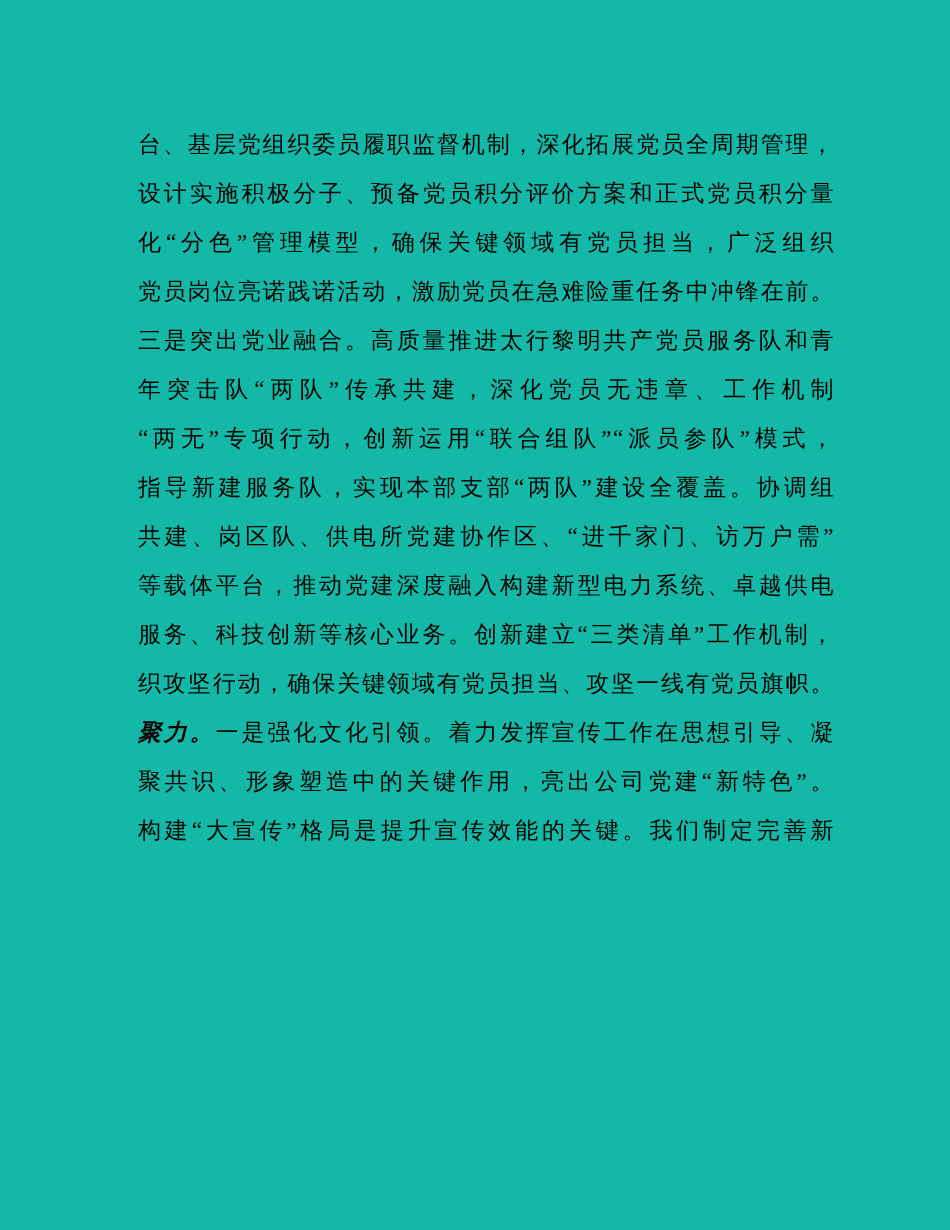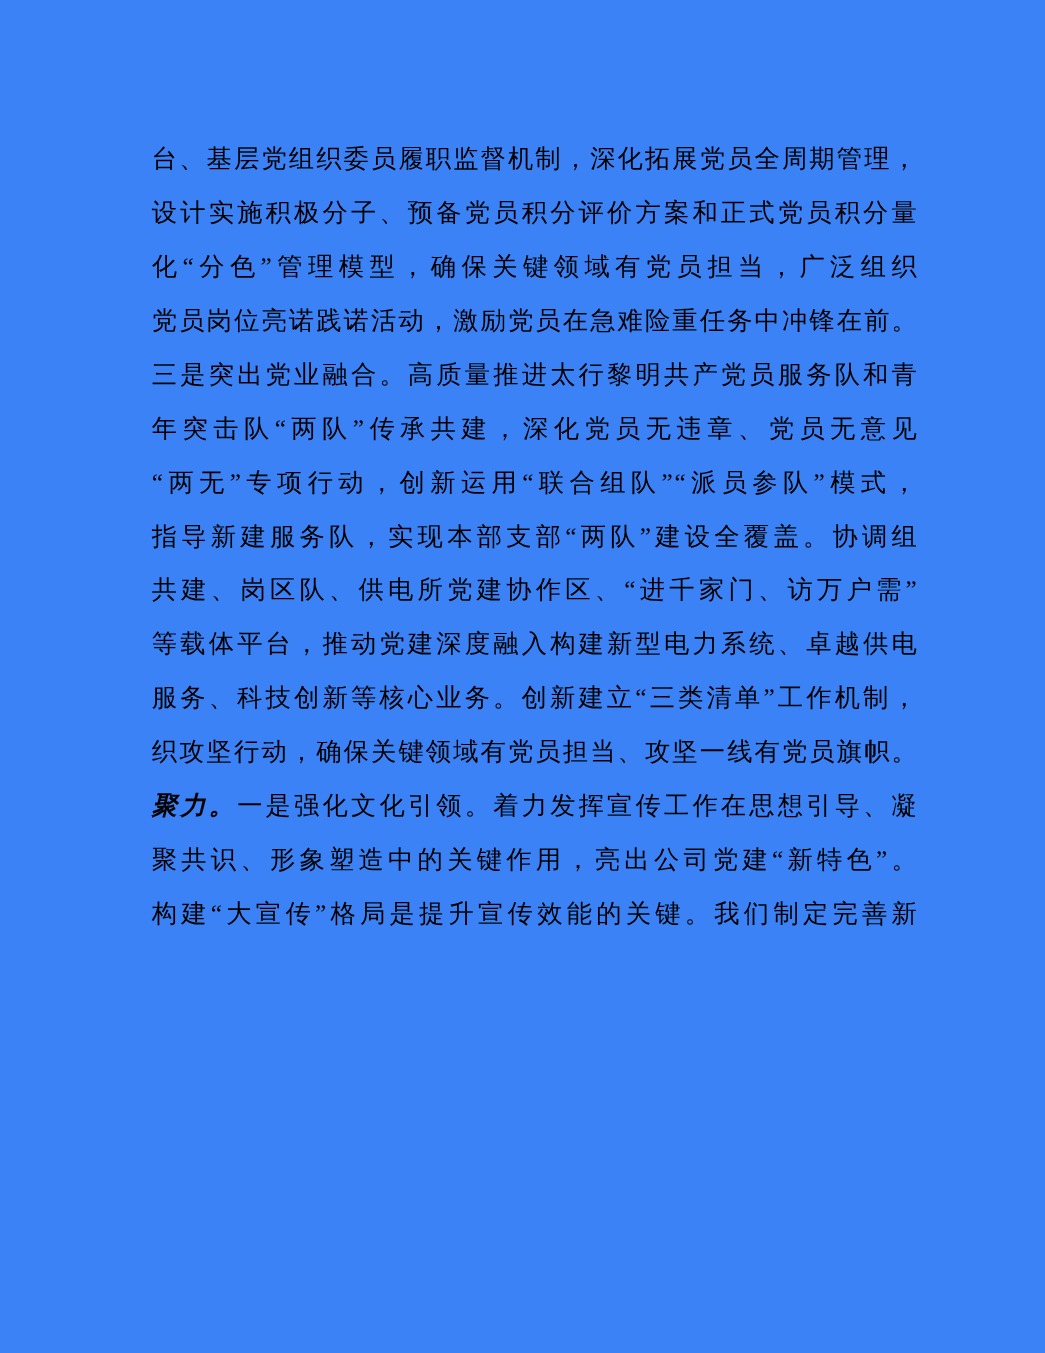--- a/index.html
+++ b/index.html
@@ -9,21 +9,21 @@
     background: #ffffff;
     color: #000000;
     font-family: "Liberation Serif", "DejaVu Serif", serif;
     overflow: hidden;
     position: relative;
   }
   .page {
     position: absolute;
     left: 0; top: 0;
     width: 950px; height: 1230px;
-    background: #3b82f6;
+    background: #14b8a6;
   }
   .text-block {
     position: absolute;
     left: 138px;
     top: 120px;
     width: 697px;
   }
   .line {
     height: 49px;
     line-height: 49px;
@@ -50,21 +50,21 @@
 </head>
 <body>
 
 <div class="page">
   <div class="text-block">
     <div class="line"><span>台、基层党组织委员履职监督机制，深化拓展党员全周期管理，</span></div>
     <div class="line"><span>设计实施积极分子、预备党员积分评价方案和正式党员积分量</span></div>
     <div class="line"><span>化“分色”管理模型，确保关键领域有党员担当，广泛组织</span></div>
     <div class="line"><span>党员岗位亮诺践诺活动，激励党员在急难险重任务中冲锋在前。</span></div>
     <div class="line"><span>三是突出党业融合。高质量推进太行黎明共产党员服务队和青</span></div>
-    <div class="line"><span>年突击队“两队”传承共建，深化党员无违章、党员无意见</span></div>
+    <div class="line"><span>年突击队“两队”传承共建，深化党员无违章、工作机制</span></div>
     <div class="line"><span>“两无”专项行动，创新运用“联合组队”“派员参队”模式，</span></div>
     <div class="line"><span>指导新建服务队，实现本部支部“两队”建设全覆盖。协调组</span></div>
     <div class="line"><span>共建、岗区队、供电所党建协作区、“进千家门、访万户需”</span></div>
     <div class="line"><span>等载体平台，推动党建深度融入构建新型电力系统、卓越供电</span></div>
     <div class="line"><span>服务、科技创新等核心业务。创新建立“三类清单”工作机制，</span></div>
     <div class="line"><span>织攻坚行动，确保关键领域有党员担当、攻坚一线有党员旗帜。</span></div>
     <div class="line"><span class="b">聚力。</span><span>一是强化文化引领。着力发挥宣传工作在思想引导、凝</span></div>
     <div class="line"><span>聚共识、形象塑造中的关键作用，亮出公司党建“新特色”。</span></div>
     <div class="line"><span>构建“大宣传”格局是提升宣传效能的关键。我们制定完善新</span></div>
   </div>

